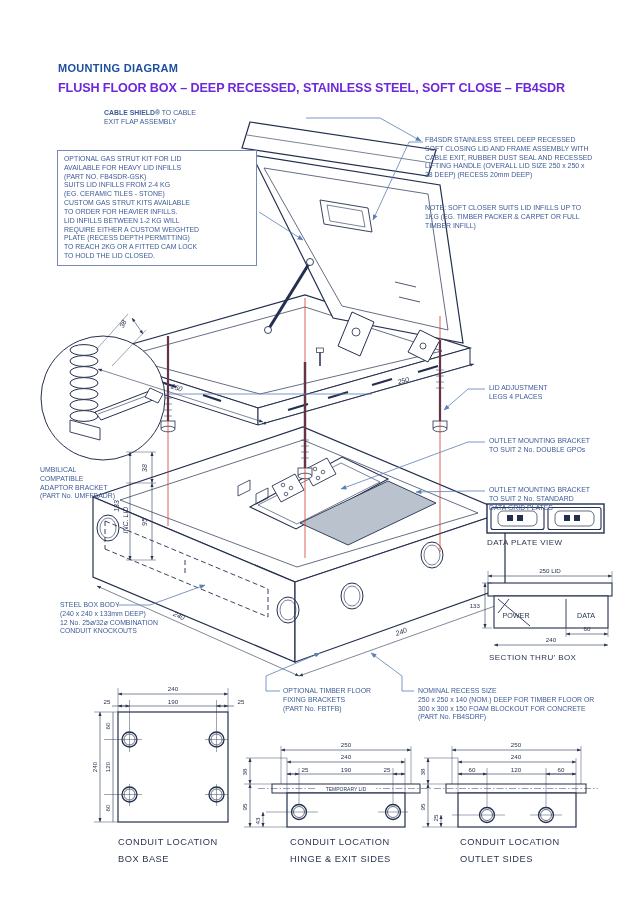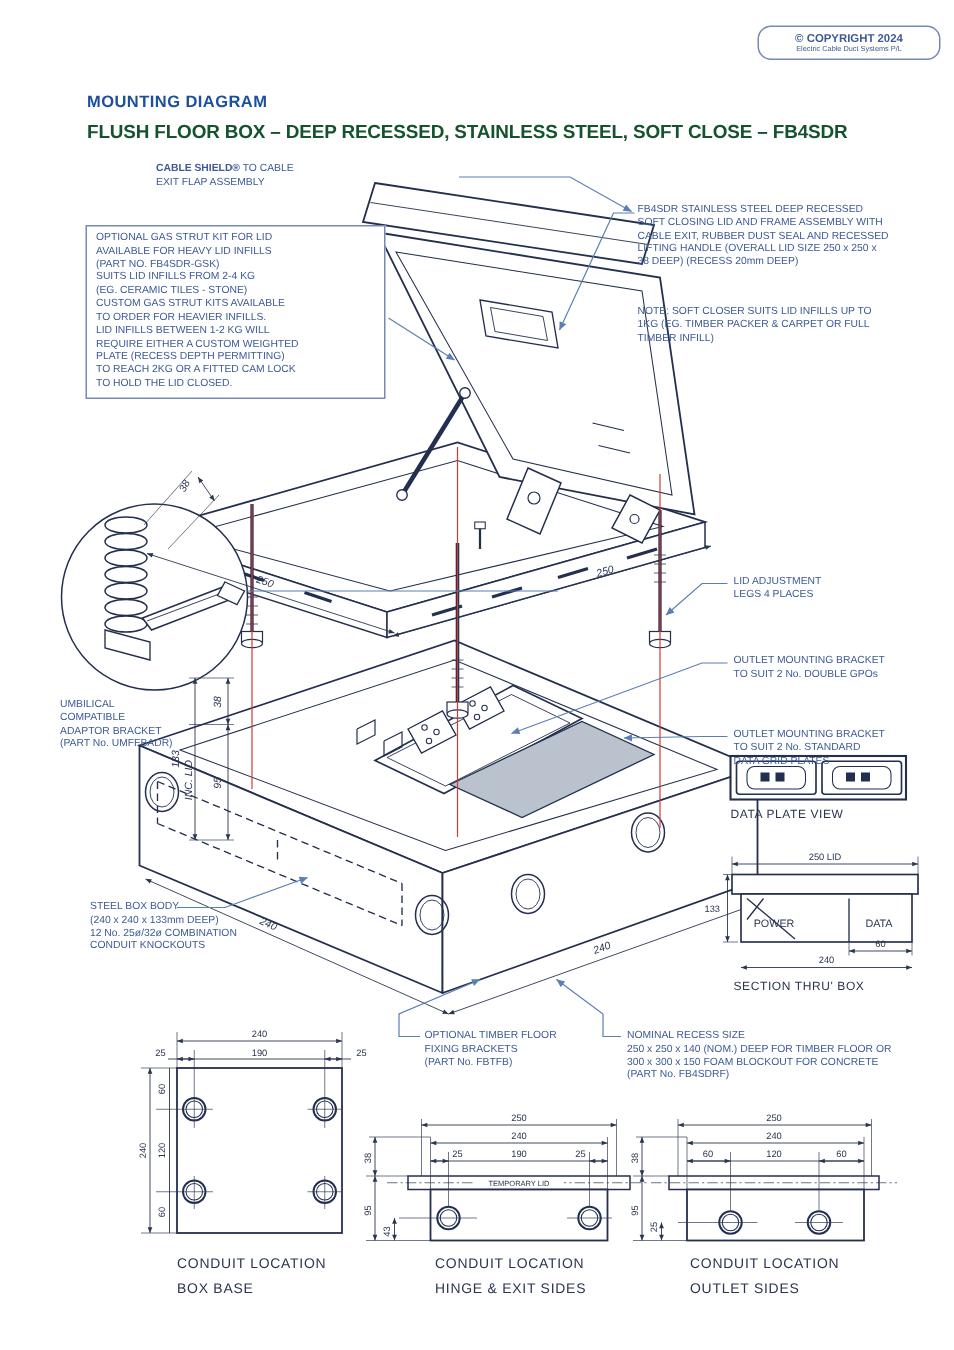--- a/index.html
+++ b/index.html
@@ -5,21 +5,21 @@
   html,body{margin:0;padding:0;background:#fff}
   .page{position:relative;width:636px;height:900px;background:#fff;
         font-family:"Liberation Sans",sans-serif;overflow:hidden}
   .ann{position:absolute;font-size:6.9px;line-height:1.28;color:#3d5a96;
        white-space:pre-line;letter-spacing:0}
   .boxed{border:1px solid #7589b4;padding:4px 6px;background:#fff}
   .b{font-weight:bold}
   .kicker{position:absolute;left:58px;top:62px;font-size:11px;font-weight:bold;
           color:#1d4f9f;letter-spacing:.3px}
   .title{position:absolute;left:58px;top:81px;font-size:12.6px;font-weight:bold;
-         color:#14532d;letter-spacing:-.1px}
+         color:#6d28d9;letter-spacing:-.1px}
   .copyright{position:absolute;left:505px;top:17px;width:116px;border:1px solid #7589b4;
              border-radius:9px;padding:3px 2px;text-align:center;color:#3d5a96;background:#fff}
   .copyright .l1{font-size:7.6px;font-weight:bold}
   .copyright .l2{font-size:4.9px;margin-top:1px}
   svg.draw{position:absolute;left:0;top:0}
   svg text{font-family:"Liberation Sans",sans-serif;fill:#2a3550}
   .dim{font-size:6.2px}
   .dimi{font-size:7px;font-style:italic}
   .cap{font-size:9.3px;letter-spacing:.5px}
   .lbl{font-size:7.2px}
@@ -30,24 +30,20 @@
   .dl{stroke:#2a3550;stroke-width:.6;fill:none}
   .xl{stroke:#2a3550;stroke-width:.45;fill:none}
   .red{stroke:#d23b34;stroke-width:.8;fill:none}
   .blu{stroke:#5b7fb4;stroke-width:.8;fill:none}
 </style>
 </head>
 <body>
 
 <div class="page">
 
-  <div class="copyright">
-    <div class="l1">© COPYRIGHT 2024</div>
-    <div class="l2">Electric Cable Duct Systems P/L</div>
-  </div>
 
   <div class="kicker">MOUNTING DIAGRAM</div>
   <div class="title">FLUSH FLOOR BOX – DEEP RECESSED, STAINLESS STEEL, SOFT CLOSE – FB4SDR</div>
 
   <svg class="draw" width="636" height="900" viewBox="0 0 636 900">
     <defs>
       <marker id="da" viewBox="0 0 8 8" refX="7.4" refY="4" markerWidth="7.5" markerHeight="7.5" orient="auto-start-reverse">
           <path d="M0.5,1.2 L7.5,4 L0.5,6.8 z" fill="#2a3550"></path>
         </marker>
       <marker id="ab" viewBox="0 0 8 8" refX="7.2" refY="4" markerWidth="8" markerHeight="8" orient="auto">

